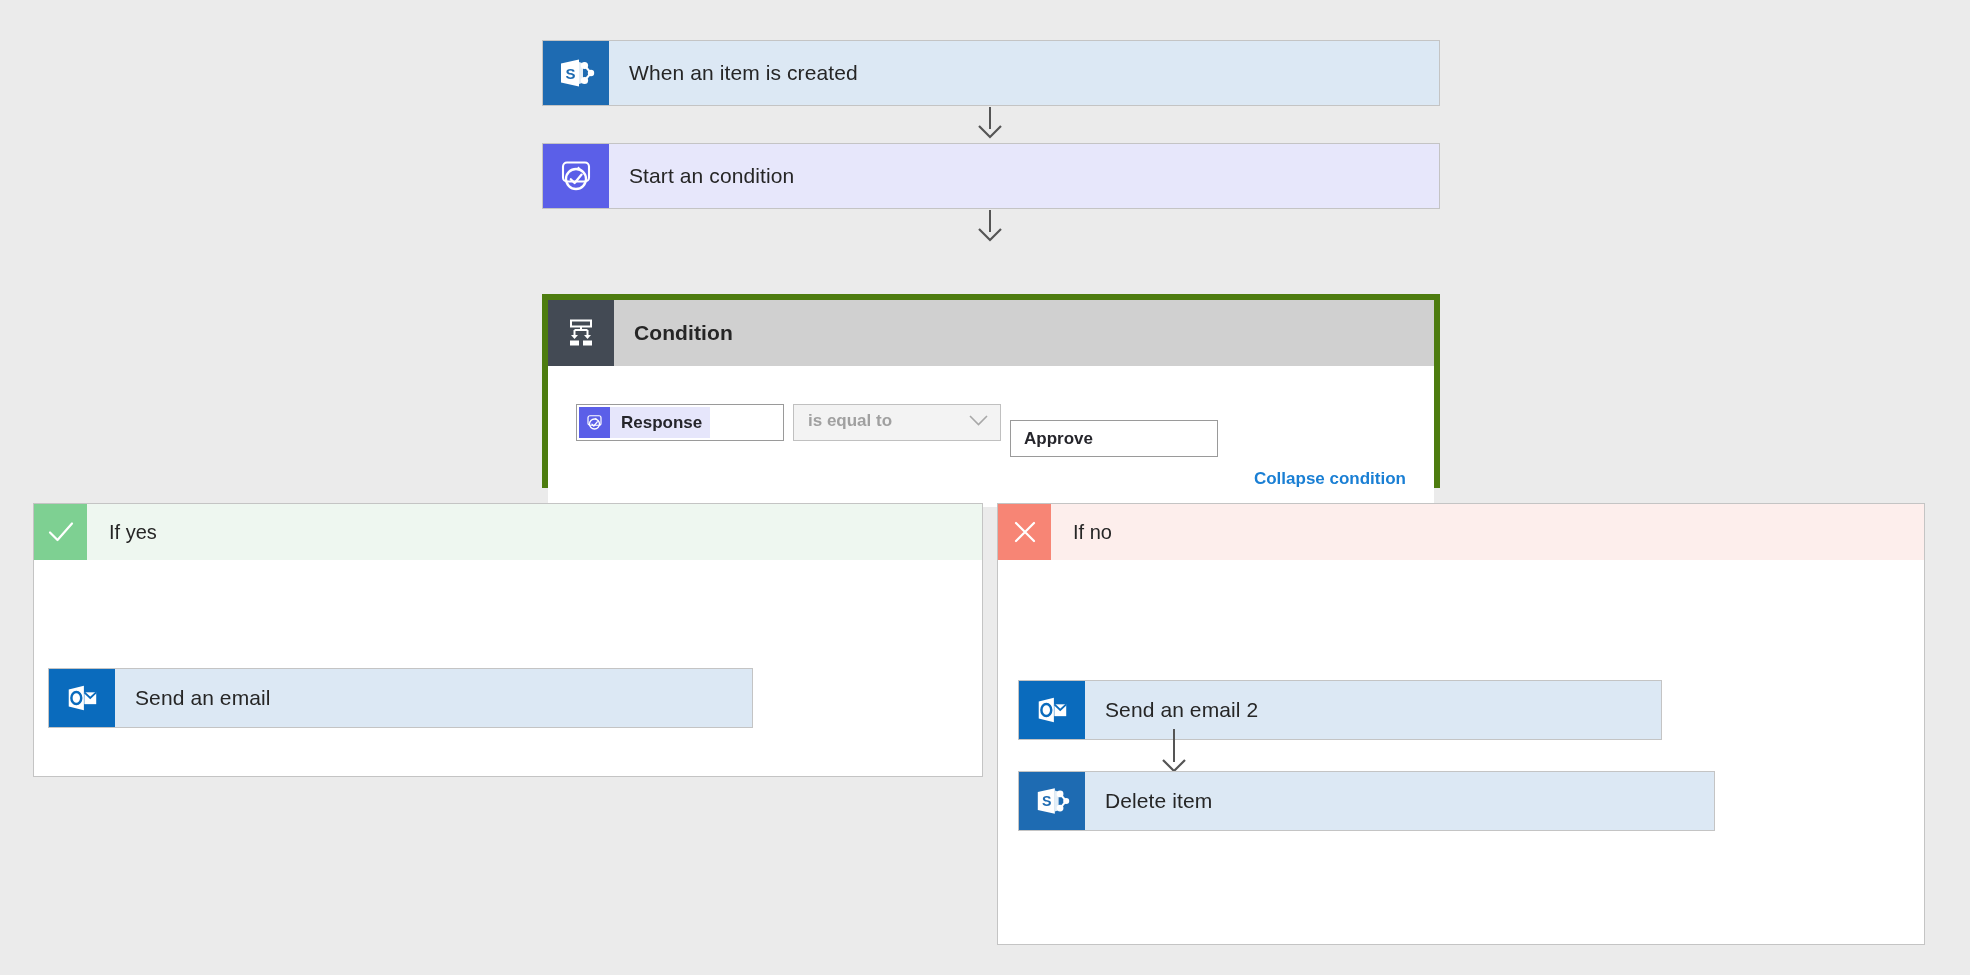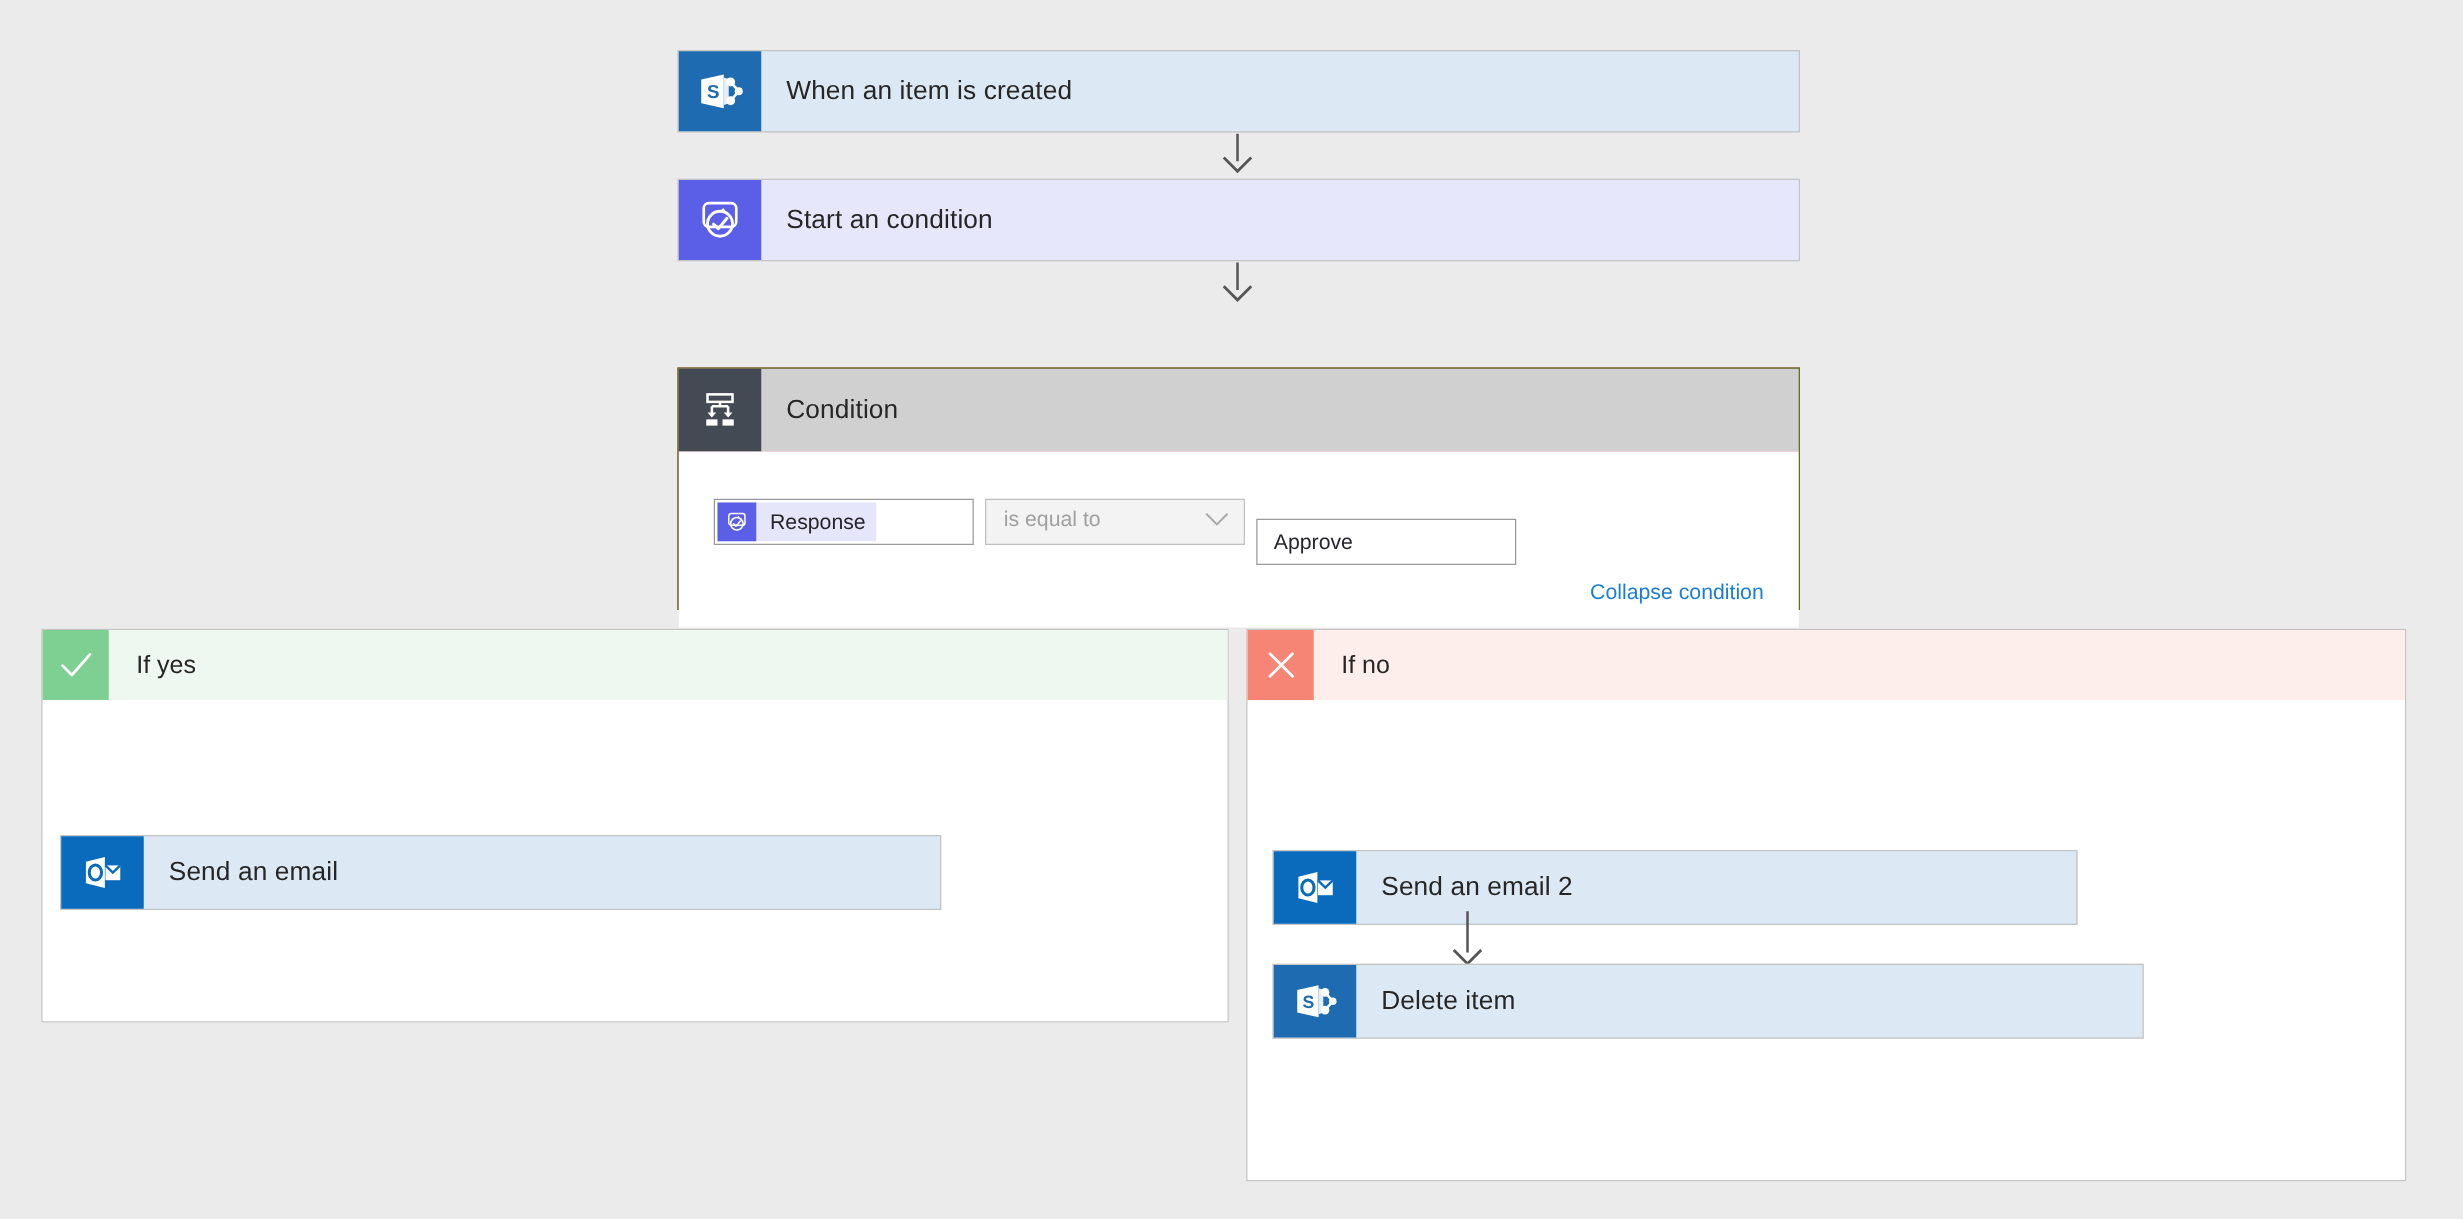--- a/index.html
+++ b/index.html
@@ -47,23 +47,24 @@
   }
 
   .card.sharepoint .card-icon { background: #1e6bb2; }
   .card.outlook    .card-icon { background: #0a6bbd; }
   .card.approval   .card-icon { background: #5b5fe8; }
   .card.approval            { background: #e7e7fb; }
 
   
   .condition-wrap {
     position: absolute;
-    border: 1px solid #4d7c0f;
-    box-sizing: border-box;
-    background: #be185d;
+    border: 6px solid #4d7c0f;
+    box-sizing: border-box;
+    background: #5eead4;
+    font-weight: bold;
   }
   .condition-head-bar {
     display: flex;
     align-items: stretch;
     height: 66px;
     background: #d0d0d0;
   }
   .condition-head-bar .card-icon { background: #434a54; }
   .condition-body {
     background: #fff;
@@ -276,21 +277,21 @@
 
         <div class="val-input">
           <span>Approve</span>
         </div>
       </div>
 
       <div class="collapse-link">Collapse condition</div>
     </div>
   </div>
 
-  <div class="branch yes" style="left:33px; top:503px; width:950px; height:315px;">
+  <div class="branch yes" style="left:33px; top:503px; width:950px; height:274px;">
     <div class="branch-head">
       <div class="head-ico">
         <svg width="34" height="34" viewBox="0 0 34 34">
           <path d="M6 17.5 L13.5 25 L28 8.5" fill="none" stroke="#ffffff" stroke-width="2.2" stroke-linecap="round" stroke-linejoin="round"></path>
         </svg>
       </div>
       <div class="head-label">If yes</div>
     </div>
 
     <div class="card outlook" style="left:14px; top:164px; width:705px; height:60px;">

